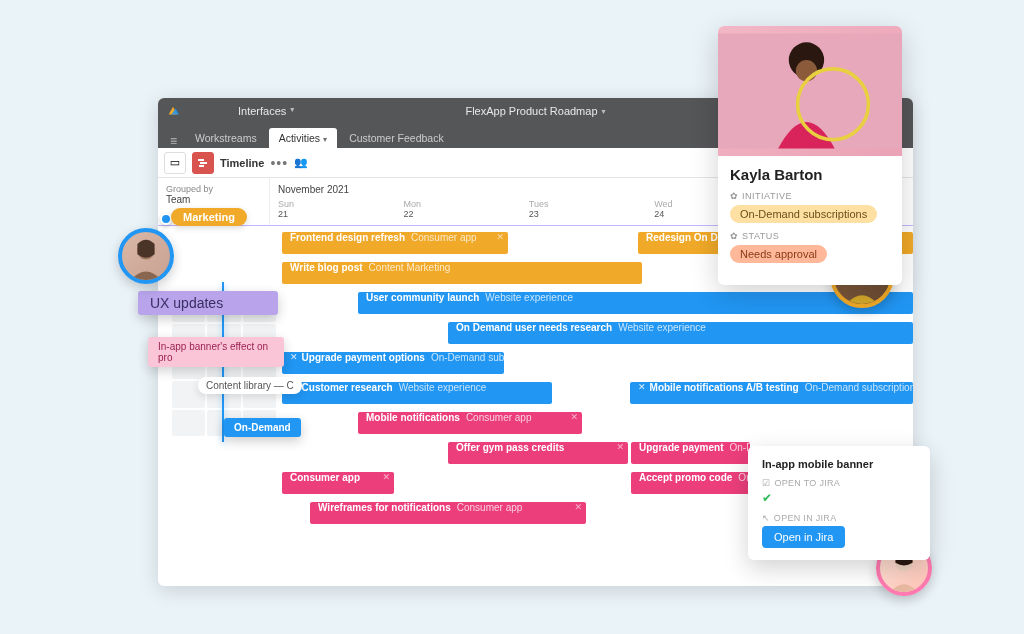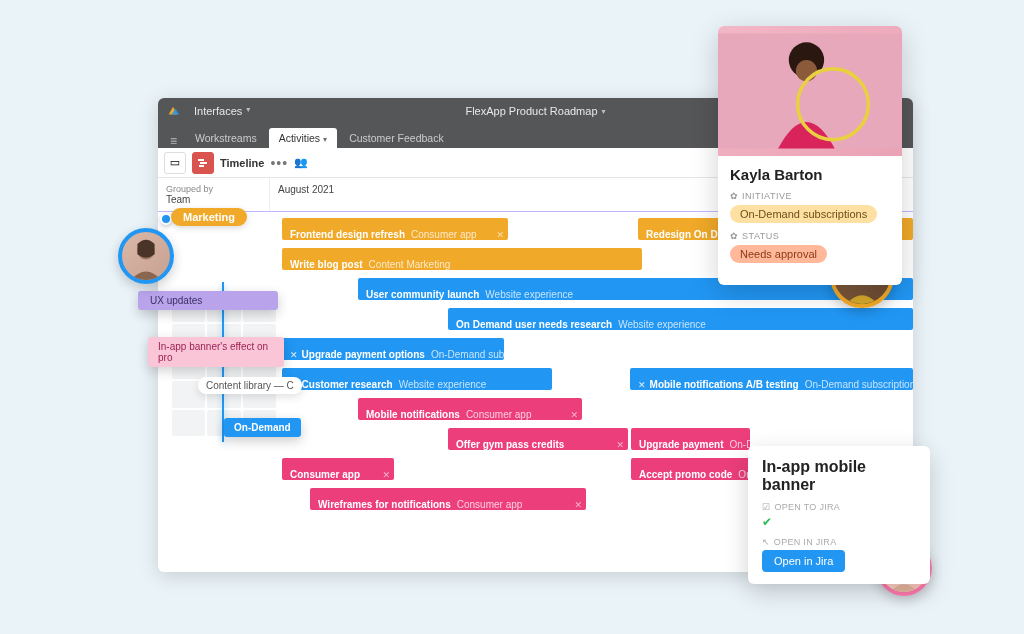--- a/index.html
+++ b/index.html
@@ -3,21 +3,21 @@
 <meta charset="utf-8">
 <style>
 * { box-sizing: border-box; margin: 0; padding: 0; }
 body { font-family: -apple-system, BlinkMacSystemFont, "Segoe UI", Arial, sans-serif; background: #eaf3f8; width: 1024px; height: 634px; position: relative; overflow: hidden; }
 
 
 .window { position: absolute; left: 158px; top: 98px; width: 755px; background: #fff; border-radius: 6px; box-shadow: 0 4px 20px rgba(0,0,0,0.15); overflow: hidden; }
 .titlebar { background: #555658; color: #e8e8e8; display: flex; align-items: center; height: 26px; font-size: 11px; position: relative; }
 .titlebar .logo { width: 18px; height: 18px; margin: 0 6px; display: flex; align-items: center; justify-content: center; }
 .titlebar .logo svg { width: 14px; height: 14px; }
-.titlebar .dropdown { display: flex; align-items: flex-start; gap: 4px; padding: 2px 6px; cursor: pointer; }
+.titlebar .dropdown { display: flex; align-items: flex-start; gap: 4px; padding: 2px 6px; cursor: pointer; margin-left: 44px; }
 .titlebar .title-center { position: absolute; left: 50%; transform: translateX(-50%); font-weight: 500; display: flex; align-items: center; gap: 4px; }
 .chev { font-size: 8px; opacity: .7; }
 
 .tabbar { background: #555658; display: flex; align-items: flex-end; height: 24px; padding: 0 4px; font-size: 10.5px; color: #ccc; }
 .tabbar .burger { padding: 0 8px; color: #bbb; font-size: 12px; }
 .tab { padding: 4px 10px; margin-right: 2px; border-radius: 3px 3px 0 0; cursor: pointer; }
 .tab.active { background: #fff; color: #333; }
 .tab .chev { margin-left: 3px; }
 
 .toolbar { display: flex; align-items: center; height: 30px; padding: 0 6px; border-bottom: 1px solid #e5e5e5; gap: 6px; font-size: 11px; }
@@ -32,33 +32,33 @@
 .left-head .val { color: #444; font-size: 10px; }
 .right-head { flex: 1; padding: 6px 8px; }
 .right-head .month { color: #444; font-weight: 500; margin-bottom: 4px; }
 .days { display: flex; }
 .day { flex: 1; font-size: 9px; color: #999; }
 .day .dname { color: #aaa; }
 .day .dnum { color: #555; }
 
 .timeline-body { position: relative; padding: 6px 0 12px 0; min-height: 360px; }
 .tl-row { position: relative; height: 26px; margin-bottom: 4px; }
-.bar { position: absolute; height: 22px; border-radius: 2px; padding: 0 8px; display: flex; align-items: flex-end; font-size: 10px; color: #fff; overflow: hidden; white-space: nowrap; }
+.bar { position: absolute; height: 22px; border-radius: 2px; padding: 0 8px; display: flex; align-items: flex-start; font-size: 10px; color: #fff; overflow: hidden; white-space: nowrap; }
 .bar .bt { font-weight: 600; }
 .bar .bs { margin-left: 6px; opacity: .75; font-weight: 400; }
 .bar.orange { background: #f0a928; }
 .bar.blue { background: #2196f3; }
 .bar.pink { background: #ec3e7b; }
 .bar .close { position: absolute; right: 4px; opacity: .6; font-size: 9px; }
 .bar .lock { margin-right: 4px; font-size: 9px; opacity: .85; }
 
 
 .chip { position: absolute; border-radius: 12px; padding: 3px 12px; font-size: 11px; font-weight: 600; box-shadow: 0 2px 6px rgba(0,0,0,0.15); }
 .chip.marketing { background: #f0a928; color: #fff; left: 171px; top: 208px; }
-.chip.lavender { background: #b9a4ec; color: #3a2f63; border-radius: 3px; font-weight: 500; font-size: 10px; padding: 4px 12px; left: 138px; top: 291px; width: 140px; box-shadow: 0 4px 12px rgba(0,0,0,0.2); }
+.chip.lavender { background: #b9a4ec; color: #3a2f63; border-radius: 3px; font-weight: 500; font-size: 14px; padding: 4px 12px; left: 138px; top: 291px; width: 140px; box-shadow: 0 4px 12px rgba(0,0,0,0.2); }
 .chip.light-pink { background: #fbc5d8; color: #9b2352; border-radius: 3px; font-weight: 500; font-size: 10px; padding: 4px 10px; left: 148px; top: 337px; width: 136px; box-shadow: 0 4px 12px rgba(0,0,0,0.18); }
 .chip.content-lib { background: #fff; color: #555; border-radius: 8px; font-weight: 400; font-size: 10px; padding: 3px 8px; left: 198px; top: 377px; box-shadow: 0 3px 8px rgba(0,0,0,0.12); }
 .chip.ondemand-blue { background: #2196f3; color: #fff; border-radius: 3px; font-size: 10px; padding: 4px 10px; left: 224px; top: 418px; box-shadow: 0 4px 12px rgba(0,0,0,0.2); }
 
 .vline { position: absolute; width: 2px; background: #2196f3; left: 222px; top: 282px; height: 160px; box-shadow: 0 2px 6px rgba(33,150,243,0.4); }
 .grey-blocks { position: absolute; left: 172px; top: 296px; width: 104px; height: 140px; display: grid; grid-template-columns: repeat(3,1fr); gap: 2px; opacity: .35; }
 .grey-blocks div { background: #d8dde2; border-radius: 2px; }
 
 
 .avatar { position: absolute; width: 56px; height: 56px; border-radius: 50%; border: 4px solid; box-shadow: 0 4px 12px rgba(0,0,0,0.2); overflow: hidden; display: flex; align-items: center; justify-content: center; }
@@ -73,21 +73,21 @@
 .profile .body { padding: 10px 12px 14px; }
 .profile .name { font-weight: 600; font-size: 15px; color: #222; margin-bottom: 8px; }
 .profile .label { font-size: 9px; color: #999; letter-spacing: .5px; display: flex; align-items: center; gap: 4px; margin-bottom: 3px; }
 .profile .label .gear { font-size: 9px; }
 .pill { display: inline-block; font-size: 11px; padding: 3px 10px; border-radius: 10px; margin-bottom: 8px; }
 .pill.yellow { background: #ffe0a3; color: #6b5018; }
 .pill.salmon { background: #ffb99a; color: #8a3a15; }
 
 
 .jira { position: absolute; left: 748px; top: 446px; width: 182px; background: #fff; border-radius: 6px; box-shadow: 0 8px 24px rgba(0,0,0,0.18); padding: 12px 14px; }
-.jira .jtitle { font-weight: 600; font-size: 16px; color: #222; margin-bottom: 8px; }
+.jira .jtitle { font-weight: 600; font-size: 11px; color: #222; margin-bottom: 8px; }
 .jira .jlabel { font-size: 9px; color: #aaa; letter-spacing: .3px; display: flex; align-items: center; gap: 4px; margin-bottom: 3px; }
 .jira .check { color: #2dbb5a; font-size: 12px; margin-bottom: 8px; }
 .jira .btn { display: inline-block; background: #2196f3; color: #fff; font-size: 11px; font-weight: 500; padding: 5px 12px; border-radius: 4px; cursor: pointer; }
 
 .marketing-dot { position: absolute; left: 160px; top: 213px; width: 12px; height: 12px; background: #2196f3; border: 2px solid #fff; border-radius: 50%; box-shadow: 0 2px 4px rgba(0,0,0,0.2); }
 </style>
 </head>
 <body>
 
 <div class="window">
@@ -128,21 +128,43 @@
     <span class="dots">•••</span>
     <span style="color:#888;">👥</span>
   </div>
 
   <div class="header-row">
     <div class="left-head">
       <div class="lbl">Grouped by</div>
       <div class="val">Team</div>
     </div>
     <div class="right-head">
-      <div class="month">August 2021</div>
+      <div class="month">November 2021</div>
+      <div class="days" id="days-row">
+          <div class="day">
+            <div class="dname">Sun</div>
+            <div class="dnum">21</div>
+          </div>
+          <div class="day">
+            <div class="dname">Mon</div>
+            <div class="dnum">22</div>
+          </div>
+          <div class="day">
+            <div class="dname">Tues</div>
+            <div class="dnum">23</div>
+          </div>
+          <div class="day">
+            <div class="dname">Wed</div>
+            <div class="dnum">24</div>
+          </div>
+          <div class="day">
+            <div class="dname">Thurs</div>
+            <div class="dnum">25</div>
+          </div>
+        </div>
     </div>
   </div>
 
   <div class="timeline-body" id="timeline-body">
       <div class="tl-row">
         <div class="bar orange" style="left: 124px; width: 226px;">
           <span class="bt">Frontend design refresh</span>
           <span class="bs">Consumer app</span>
           <span class="close">✕</span>
         </div>

